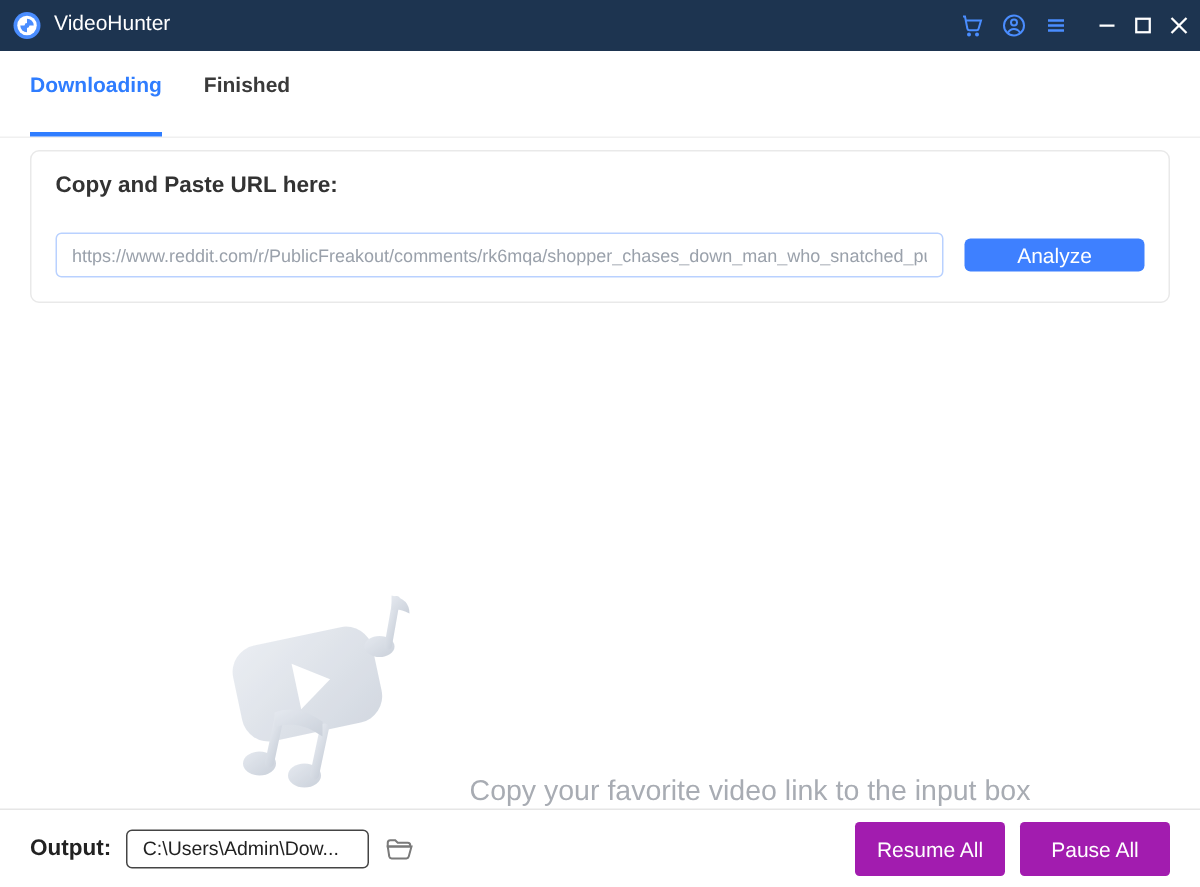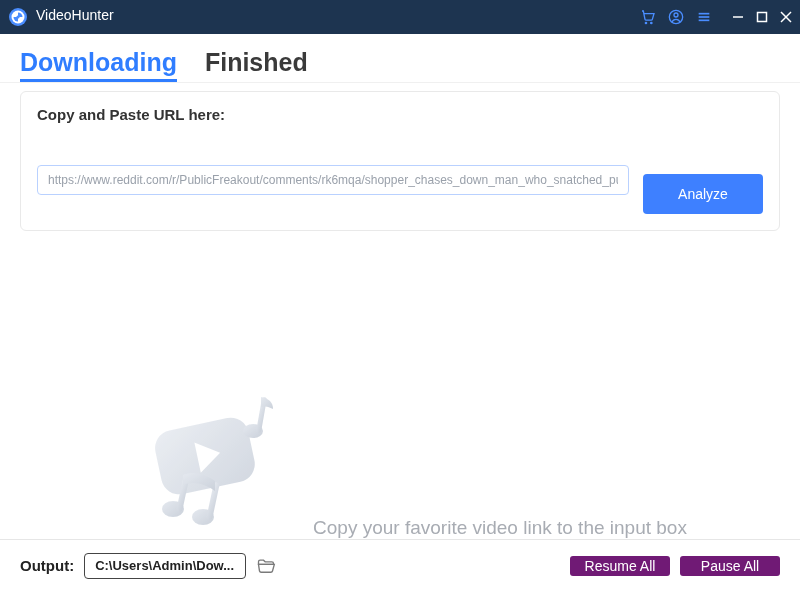--- a/index.html
+++ b/index.html
@@ -6,39 +6,39 @@
     body { width: 800px; height: 591px; background: #ffffff; overflow: hidden; display: flex; flex-direction: column; }
     
     .titlebar { height: 34px; background: #1d3450; display: flex; align-items: center; padding: 0 8px; justify-content: space-between; }
     .title-left { display: flex; align-items: flex-start; gap: 8px; color: #ffffff; font-size: 14px; }
     .logo { width: 20px; height: 20px; display: flex; align-items: center; justify-content: center; }
     .title-right { display: flex; align-items: center; gap: 12px; color: #ffffff; }
     .win-controls { display: flex; align-items: center; gap: 12px; margin-left: 8px; }
     .title-icon { cursor: pointer; display: flex; align-items: center; justify-content: center; }
     
     .tabs { display: flex; padding: 14px 20px 0 20px; gap: 28px; border-bottom: 1px solid #f0f0f0; }
-    .tab { font-size: 25px; font-weight: 700; color: #3a3a3a; padding-bottom: 2px; cursor: pointer; border-bottom: 3px solid transparent; }
+    .tab { font-size: 14px; font-weight: 700; color: #3a3a3a; padding-bottom: 24px; cursor: pointer; border-bottom: 3px solid transparent; }
     .tab.active { color: #2f7dff; border-bottom-color: #2f7dff; }
     
     .url-card { margin: 8px 20px 0 20px; border: 1px solid #e9e9e9; border-radius: 6px; padding: 14px 16px 16px 16px; }
     .url-label { font-size: 15px; font-weight: 700; color: #333; margin-bottom: 23px; }
     .url-row { display: flex; gap: 14px; align-items: center; }
     .url-input { flex: 1; height: 30px; border: 1px solid #b9d1ff; border-radius: 4px; padding: 0 10px; font-size: 12px; color: #9aa1ab; outline: none; }
-    .analyze-btn { height: 40px; width: 120px; background: #3e80ff; color: #fff; border: none; border-radius: 4px; font-size: 14px; cursor: pointer; margin-top: 28px; }
+    .analyze-btn { height: 22px; width: 120px; background: #3e80ff; color: #fff; border: none; border-radius: 4px; font-size: 14px; cursor: pointer; }
     
     .main { flex: 1; display: flex; flex-direction: row; align-items: flex-end; justify-content: center; gap: 20px; }
     .placeholder-graphic { width: 180px; height: 160px; display: flex; align-items: center; justify-content: center; opacity: 0.8; }
     .placeholder-text { font-size: 19px; color: #a8acb3; }
     
     .footer { height: 52px; border-top: 1px solid #e6e6e6; display: flex; align-items: center; padding: 0 20px; gap: 10px; justify-content: space-between; }
     .output-label { font-size: 15px; font-weight: 700; color: #222; }
-    .output-path { width: 162px; height: 26px; border: 1px solid #444; border-radius: 4px; padding: 0 10px; font-size: 13px; color: #222; display: flex; align-items: center; white-space: nowrap; overflow: hidden; font-weight: bold; }
+    .output-path { width: 162px; height: 26px; border: 1px solid #444; border-radius: 4px; padding: 0 10px; font-size: 13px; color: #222; display: flex; align-items: center; white-space: nowrap; overflow: hidden; }
     .folder-btn { cursor: pointer; display: flex; align-items: center; color: #6a6a6a; }
     .footer-spacer { flex: 1; }
-    .footer-btn { height: 20px; width: 100px; background: #701a75; color: #fff; border: none; border-radius: 3px; font-size: 14px; cursor: pointer; }
+    .footer-btn { height: 36px; width: 100px; background: #a21caf; color: #fff; border: none; border-radius: 3px; font-size: 14px; cursor: pointer; }
   </style>
 </head>
 <body>
 
 <div class="titlebar">
   <div class="title-left">
     <span class="logo">
       <svg width="20" height="20" viewBox="0 0 20 20">
           <circle cx="10" cy="10" r="9" fill="#4a8dff"></circle>
           <circle cx="10" cy="10" r="6.5" fill="#ffffff"></circle>

